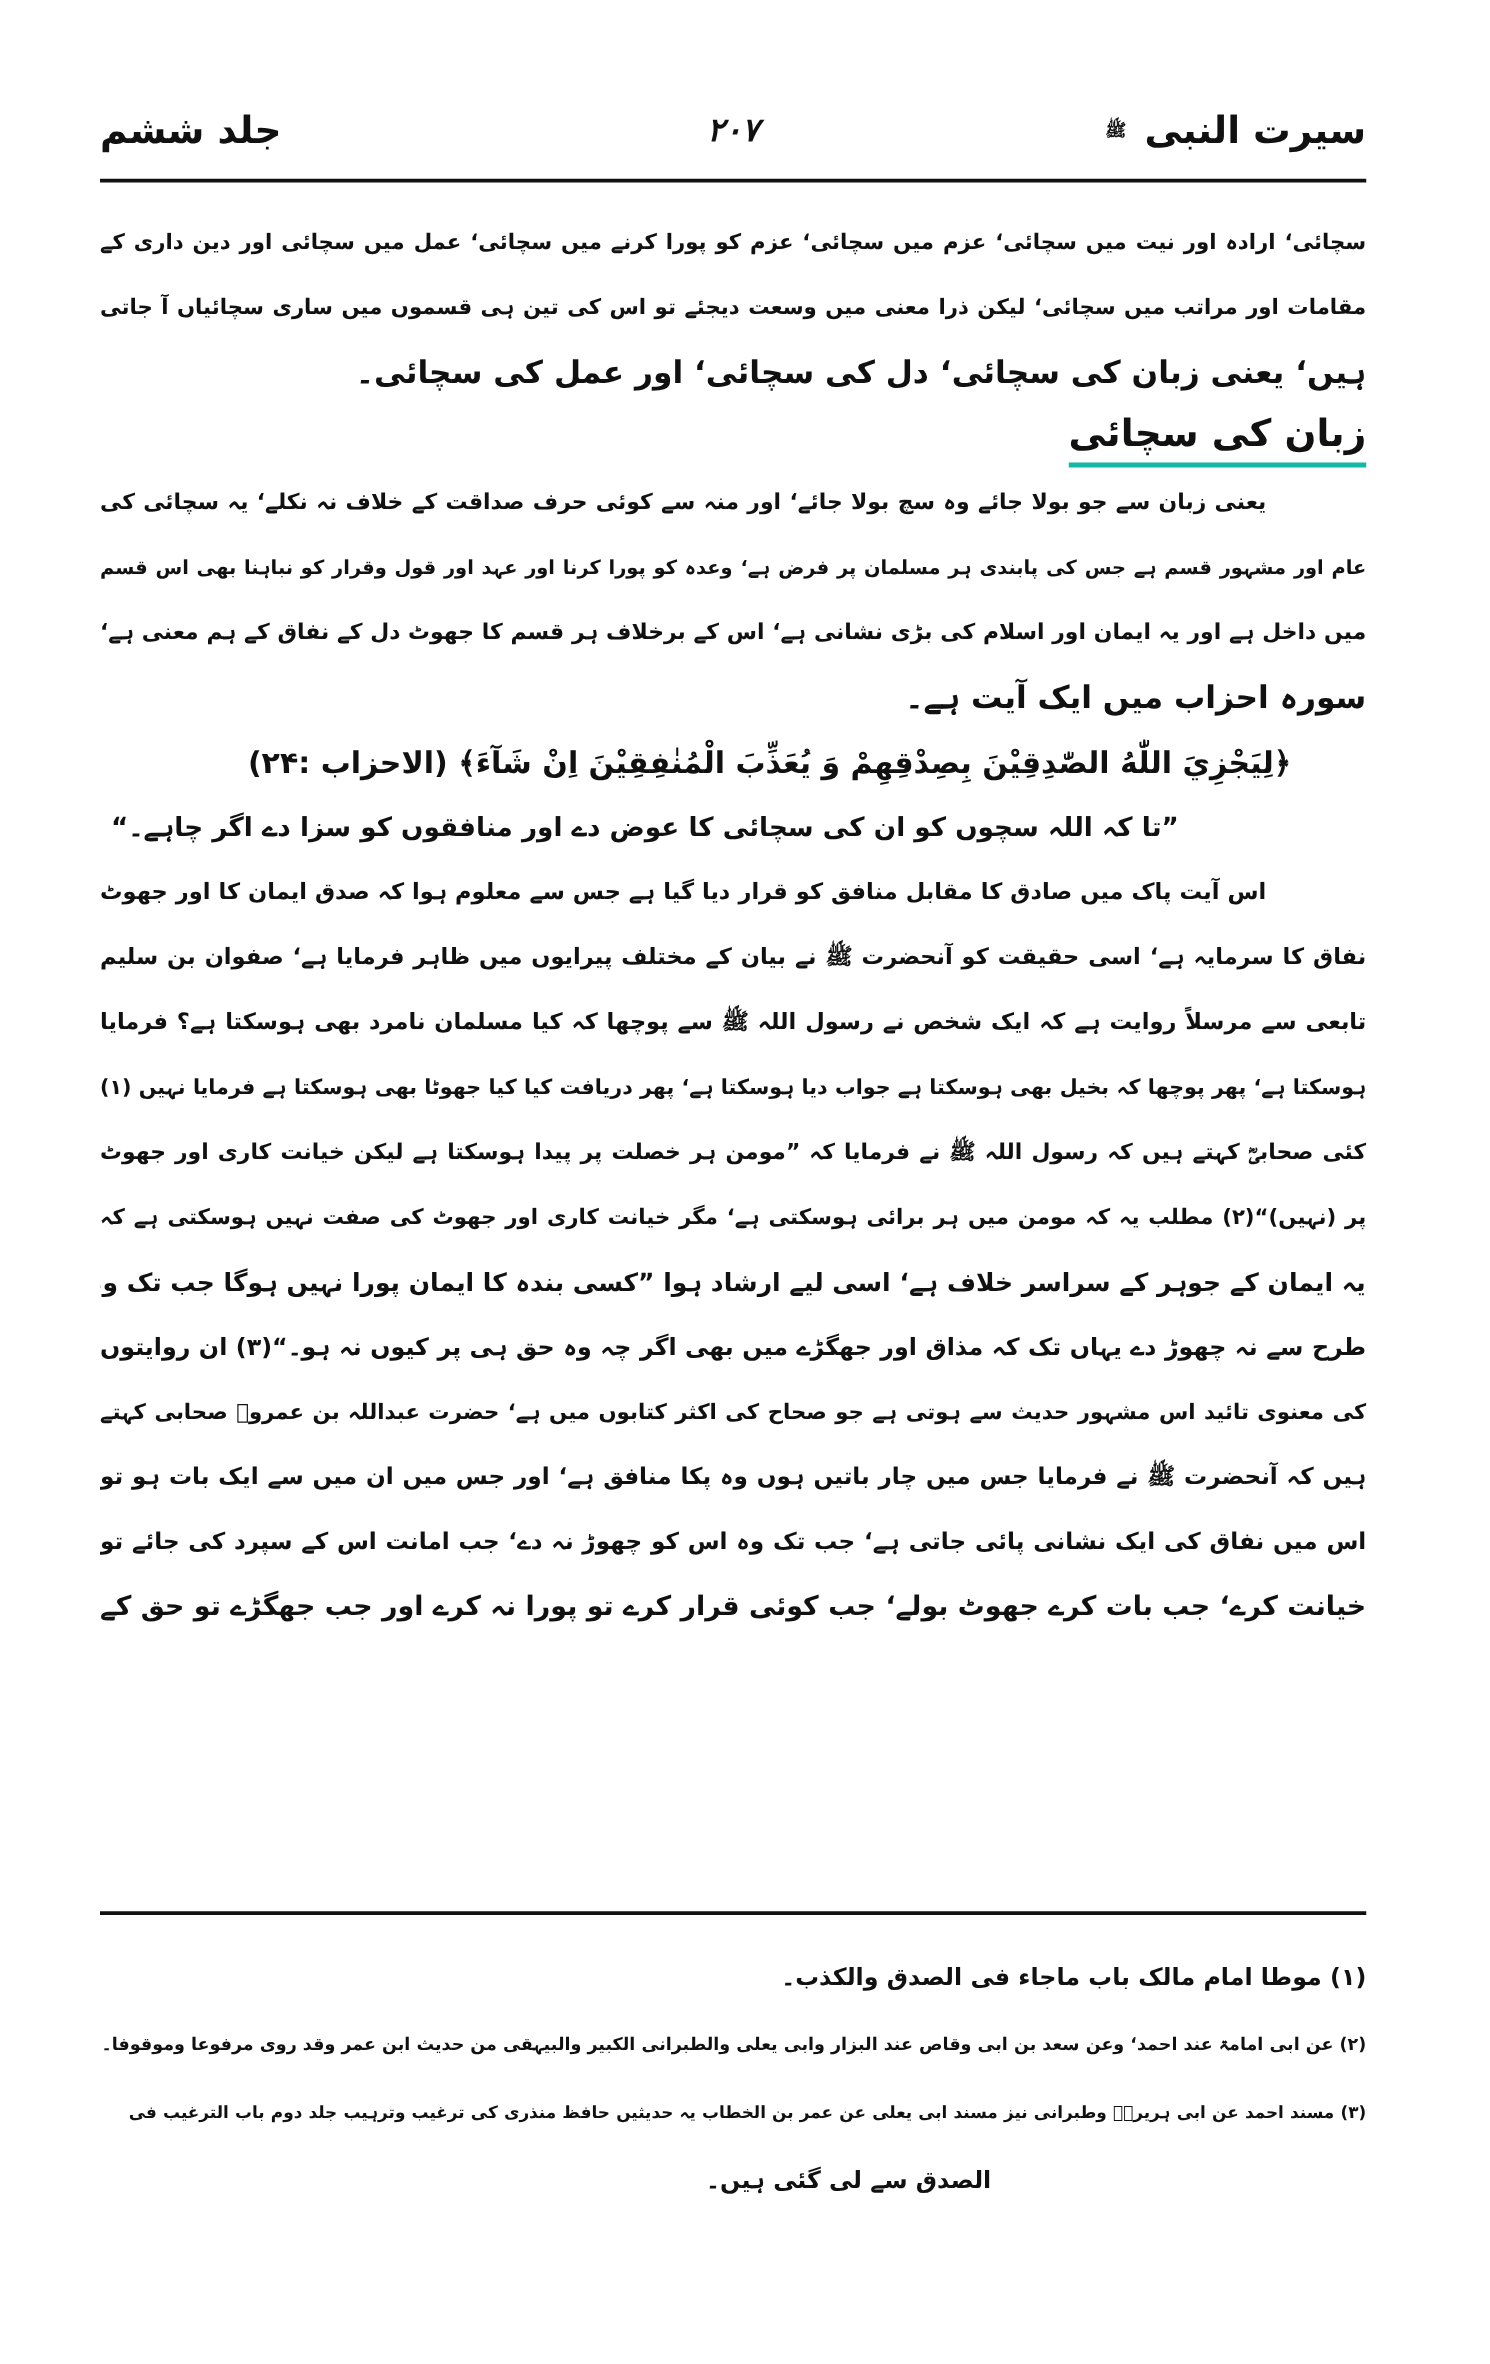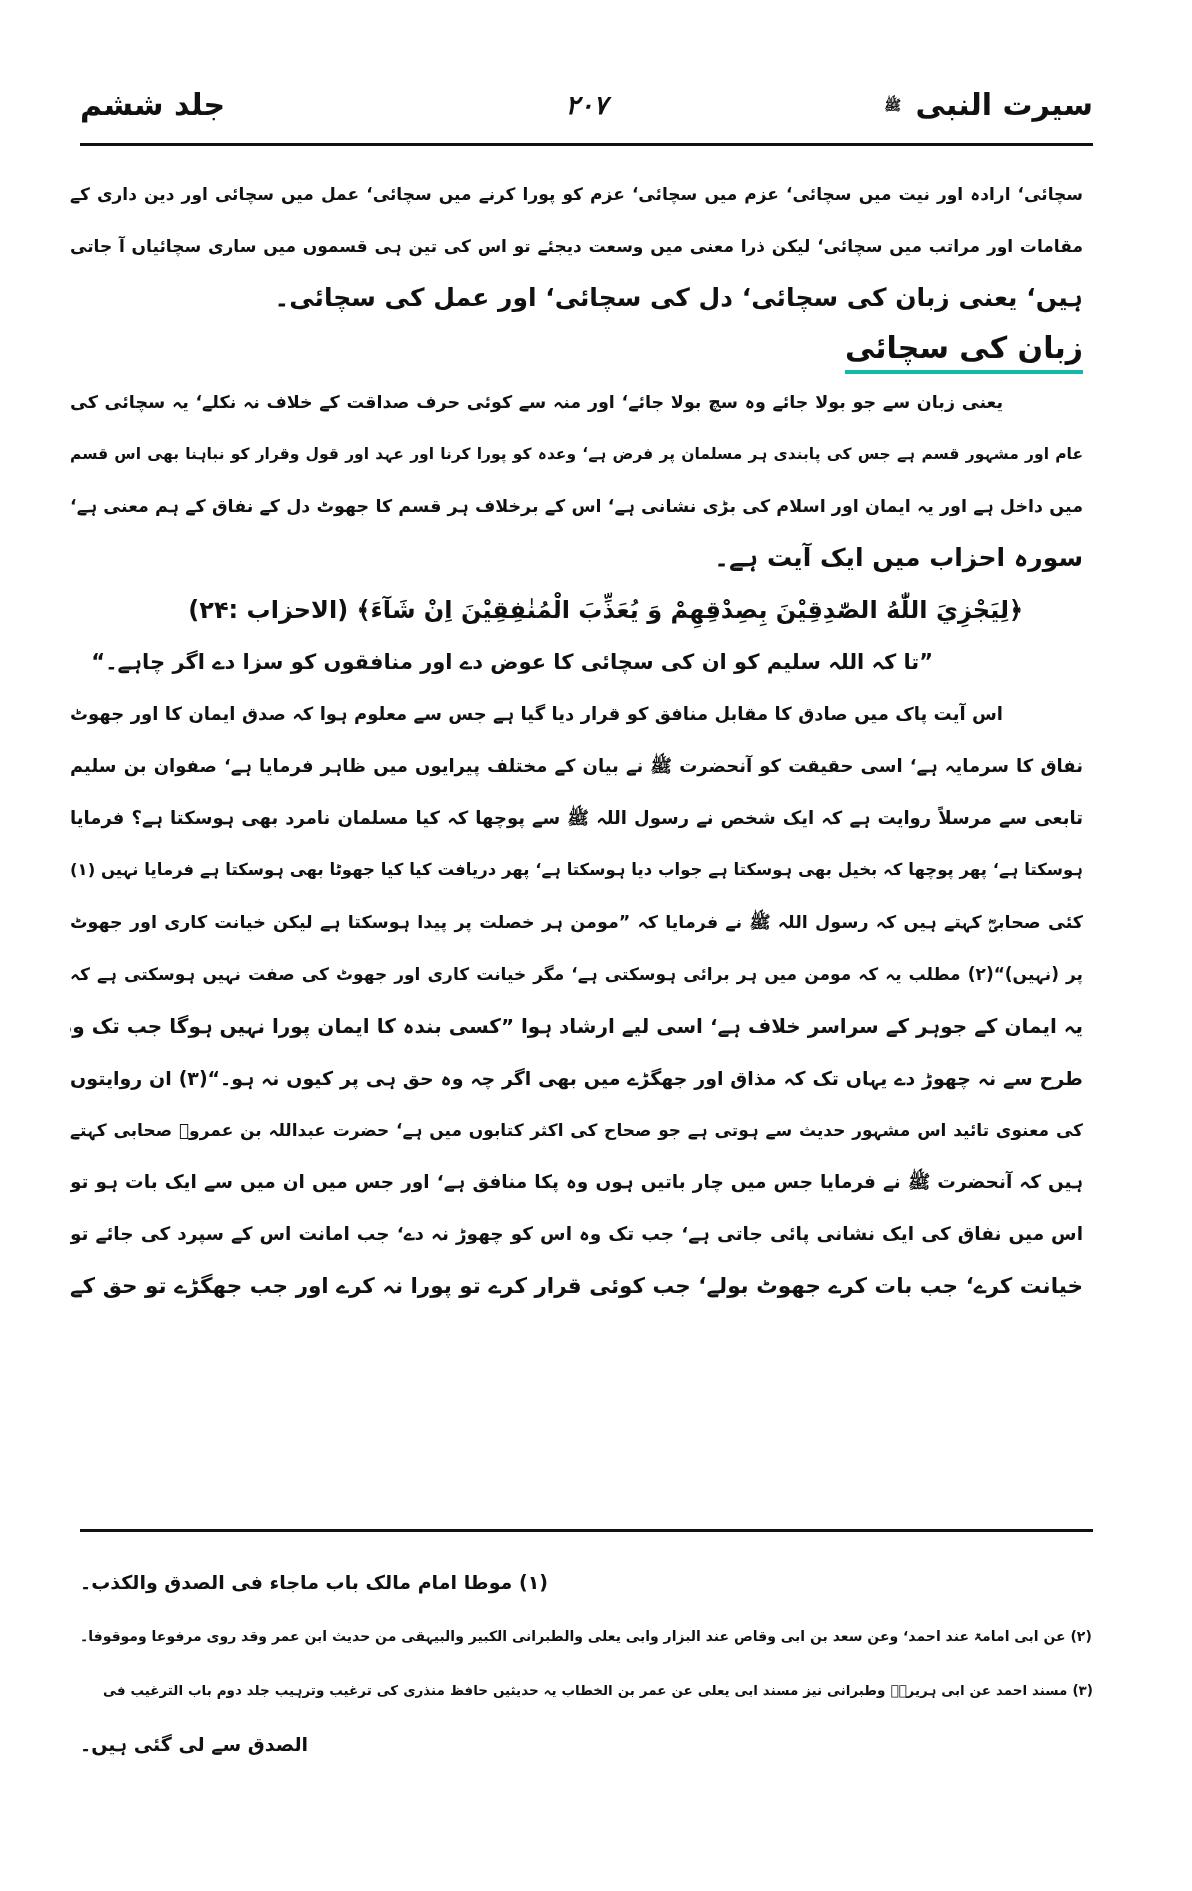--- a/index.html
+++ b/index.html
@@ -6,32 +6,32 @@
   body { width:1192px; height:1891px; position:relative; overflow:hidden;
          font-family:"DejaVu Sans", sans-serif; color:#111; }
   .page { position:absolute; left:0; top:0; width:1192px; height:1891px; }
   .hdr { position:absolute; top:80px; left:80px; width:1013px; height:50px;
          direction:rtl; }
   .hdr-title { position:absolute; right:0; top:0; font-size:30px; line-height:50px; font-weight:bold; }
   .hdr-title .honor { font-size:14px; vertical-align:top; margin-right:4px; }
   .hdr-num { position:absolute; left:50%; transform:translateX(-50%); top:0; font-size:26px; line-height:50px; font-weight:bold;font-style:italic; }
   .hdr-vol { position:absolute; left:0; top:0; font-size:30px; line-height:50px; font-weight:bold; }
   .rule-top { position:absolute; top:143px; left:80px; width:1013px; height:3px; background:#111; }
-  .body { position:absolute; top:168px; left:70px; width:1013px; direction:rtl; }
+  .body { position:absolute; top:168px; left:80px; width:1013px; direction:rtl; }
   .line { height:52px; line-height:52px; font-size:25px; font-weight:bold; white-space:nowrap;
           text-align:justify; text-align-last:justify; overflow:hidden; }
   .line.last { text-align-last:right; }
   .line.indent { padding-right:80px; }
   .heading { height:52px; line-height:48px; font-size:30px; font-weight:bold; }
   .heading span { border-bottom:4px solid #14b8a6; display:inline-block; line-height:44px; }
   .verse { height:52px; line-height:52px; font-size:24px; font-weight:bold; padding-right:60px; text-align:right; white-space:nowrap; }
   .trans { height:52px; line-height:52px; font-size:25px; font-weight:bold; padding-right:150px; text-align:right; white-space:nowrap; }
   .rule-fn { position:absolute; top:1529px; left:80px; width:1013px; height:3px; background:#111; }
   .fns { position:absolute; top:1555px; left:80px; width:1013px; direction:rtl; }
-  .fn { font-size:19px; font-weight:bold; line-height:54px; white-space:nowrap; text-align:left; }
+  .fn { font-size:19px; font-weight:bold; line-height:54px; white-space:nowrap; text-align:right; }
   .fn.justify { text-align:justify; text-align-last:justify; }
   .fn.cont { padding-right:300px; }
 </style>
 </head>
 <body>
 
 <div class="page">
 
   <div class="hdr">
     <div class="hdr-title">
@@ -52,21 +52,21 @@
 
     <div class="line indent" style="font-size: 17.5px;">یعنی زبان سے جو بولا جائے وہ سچ بولا جائے‘ اور منہ سے کوئی حرف صداقت کے خلاف نہ نکلے‘ یہ سچائی کی</div>
     <div class="line" style="font-size: 15.5px;">عام اور مشہور قسم ہے جس کی پابندی ہر مسلمان پر فرض ہے‘ وعدہ کو پورا کرنا اور عہد اور قول وقرار کو نباہنا بھی اس قسم</div>
     <div class="line" style="font-size: 17.5px;">میں داخل ہے اور یہ ایمان اور اسلام کی بڑی نشانی ہے‘ اس کے برخلاف ہر قسم کا جھوٹ دل کے نفاق کے ہم معنی ہے‘</div>
     <div class="line last">سورہ احزاب میں ایک آیت ہے۔</div>
 
     <div class="verse">
       <span>﴿لِيَجْزِيَ اللّٰهُ الصّٰدِقِيْنَ بِصِدْقِهِمْ وَ يُعَذِّبَ الْمُنٰفِقِيْنَ اِنْ شَآءَ﴾</span>
       <span>(الاحزاب :۲۴)</span>
     </div>
-    <div class="trans" style="font-size: 21px;">”تا کہ اللہ سلیم کو ان کی سچائی کا عوض دے اور منافقوں کو سزا دے اگر چاہے۔“</div>
+    <div class="trans" style="font-size: 21px;">”تا کہ اللہ سچوں کو ان کی سچائی کا عوض دے اور منافقوں کو سزا دے اگر چاہے۔“</div>
 
     <div class="line indent" style="font-size: 18px;">اس آیت پاک میں صادق کا مقابل منافق کو قرار دیا گیا ہے جس سے معلوم ہوا کہ صدق ایمان کا اور جھوٹ</div>
     <div class="line" style="font-size: 18px;">نفاق کا سرمایہ ہے‘ اسی حقیقت کو آنحضرت ﷺ نے بیان کے مختلف پیرایوں میں ظاہر فرمایا ہے‘ صفوان بن سلیم</div>
     <div class="line" style="font-size: 18px;">تابعی سے مرسلاً روایت ہے کہ ایک شخص نے رسول اللہ ﷺ سے پوچھا کہ کیا مسلمان نامرد بھی ہوسکتا ہے؟ فرمایا</div>
     <div class="line" style="font-size: 16.5px;">ہوسکتا ہے‘ پھر پوچھا کہ بخیل بھی ہوسکتا ہے جواب دیا ہوسکتا ہے‘ پھر دریافت کیا کیا جھوٹا بھی ہوسکتا ہے فرمایا نہیں (۱)</div>
     <div class="line" style="font-size: 17.5px;">کئی صحابیؓ کہتے ہیں کہ رسول اللہ ﷺ نے فرمایا کہ ”مومن ہر خصلت پر پیدا ہوسکتا ہے لیکن خیانت کاری اور جھوٹ</div>
     <div class="line" style="font-size: 17px;">پر (نہیں)“(۲) مطلب یہ کہ مومن میں ہر برائی ہوسکتی ہے‘ مگر خیانت کاری اور جھوٹ کی صفت نہیں ہوسکتی ہے کہ</div>
     <div class="line" style="font-size: 20px;">یہ ایمان کے جوہر کے سراسر خلاف ہے‘ اسی لیے ارشاد ہوا ”کسی بندہ کا ایمان پورا نہیں ہوگا جب تک وہ جھوٹ کو ہر</div>
     <div class="line" style="font-size: 19px;">طرح سے نہ چھوڑ دے یہاں تک کہ مذاق اور جھگڑے میں بھی اگر چہ وہ حق ہی پر کیوں نہ ہو۔“(۳) ان روایتوں</div>
     <div class="line" style="font-size: 17px;">کی معنوی تائید اس مشہور حدیث سے ہوتی ہے جو صحاح کی اکثر کتابوں میں ہے‘ حضرت عبداللہ بن عمروؓ صحابی کہتے</div>

